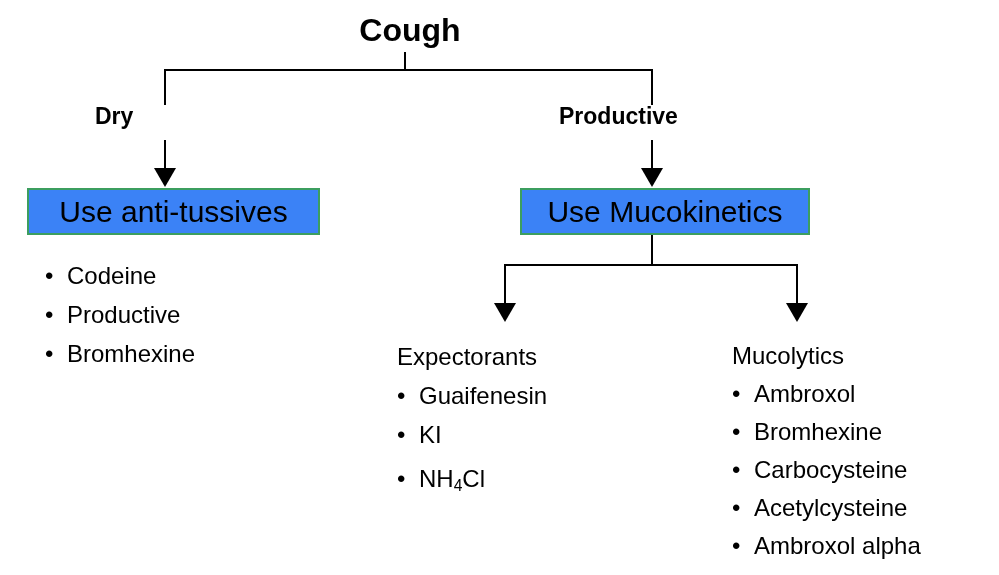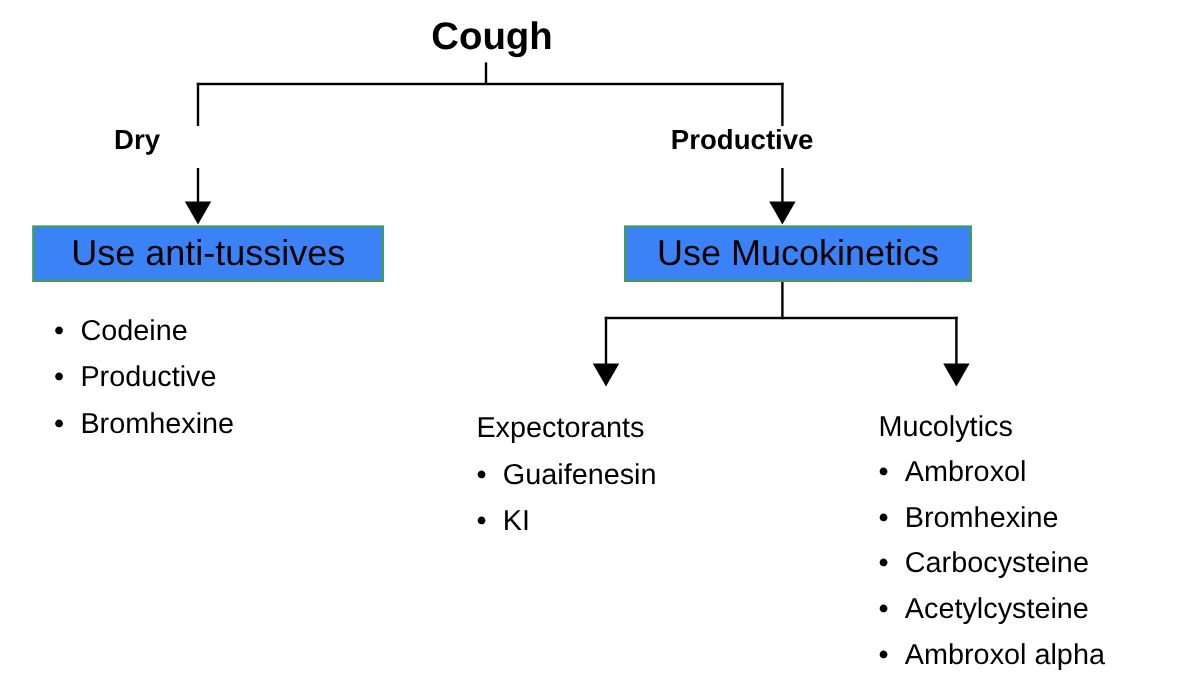--- a/index.html
+++ b/index.html
@@ -96,20 +96,21 @@
   <div class="line" style="left:504px; top:264px; width:294px; height:2px;"></div>
   <div class="line" style="left:504px; top:264px; width:2px; height:41px;"></div>
   <div class="arrowhead" style="left:494px; top:303px;"></div>
   <div class="line" style="left:796px; top:264px; width:2px; height:41px;"></div>
   <div class="arrowhead" style="left:786px; top:303px;"></div>
 
   <div class="list" style="left:397px; top:337px;">
     <div class="heading">Expectorants</div>
     <div class="li"><span class="blt">•</span><span>Guaifenesin</span></div>
     <div class="li"><span class="blt">•</span><span>KI</span></div>
+    <div class="li chem"><span class="blt">•</span><span><span>NH</span><sub>4</sub><span>Cl</span></span></div>
   </div>
 
   <div class="list tight" style="left:732px; top:337px;">
     <div class="heading">Mucolytics</div>
     <div class="li"><span class="blt">•</span><span>Ambroxol</span></div>
     <div class="li"><span class="blt">•</span><span>Bromhexine</span></div>
     <div class="li"><span class="blt">•</span><span>Carbocysteine</span></div>
     <div class="li"><span class="blt">•</span><span>Acetylcysteine</span></div>
     <div class="li"><span class="blt">•</span><span>Ambroxol alpha</span></div>
   </div>

